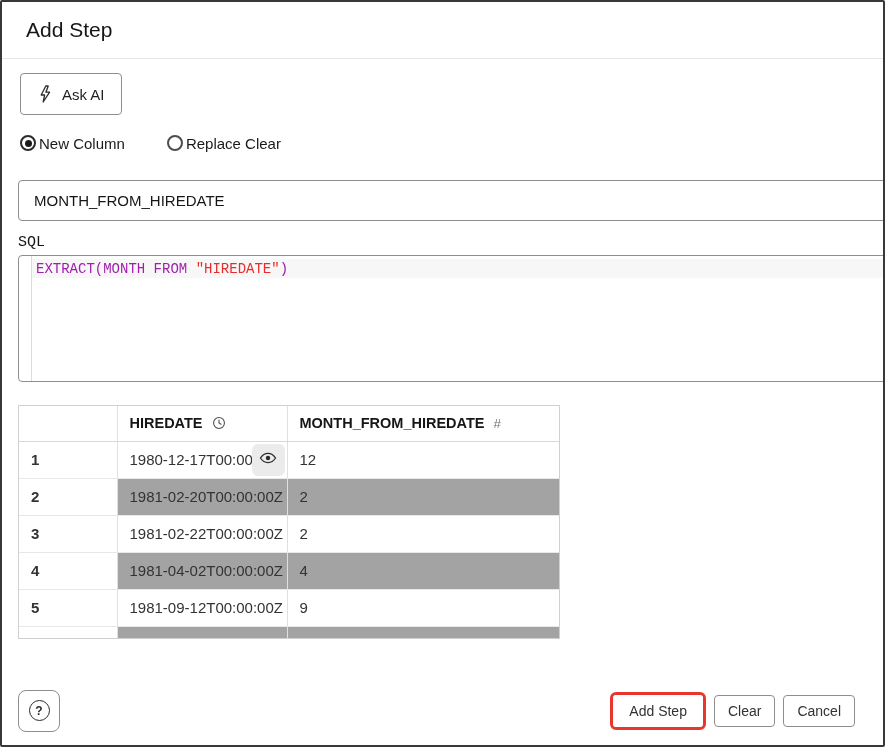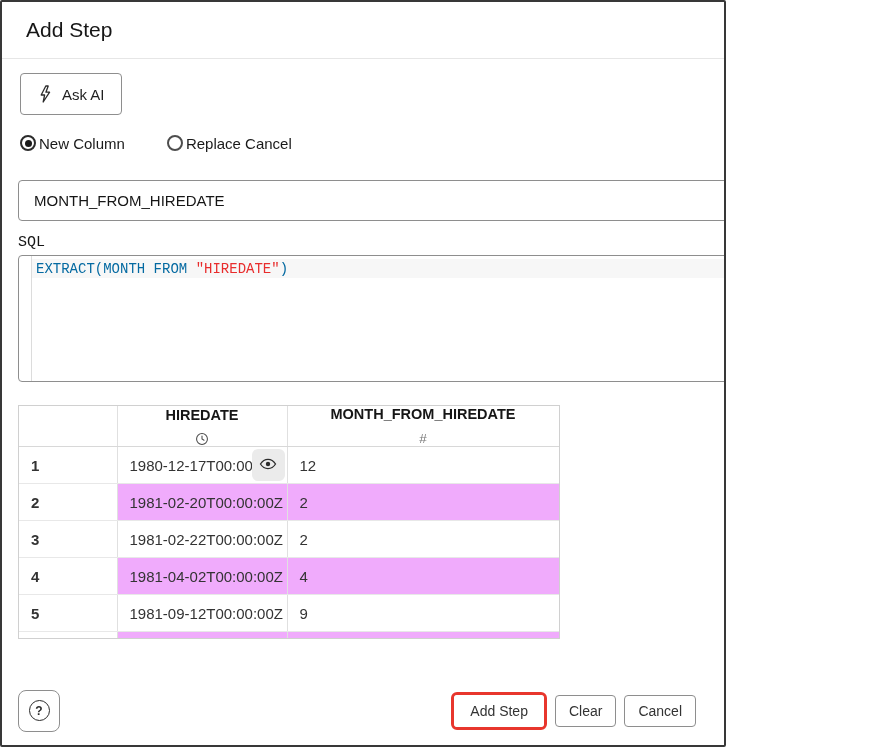--- a/index.html
+++ b/index.html
@@ -3,21 +3,21 @@
 <meta charset="utf-8">
 <style>
   * { box-sizing: border-box; margin: 0; padding: 0; }
   html,body { background:#fff; }
   body {
     font-family: "Liberation Sans", sans-serif;
     color:#1a1a1a;
     width:885px; height:747px;
   }
   .dialog {
-    width:726px; height:747px;
+    width:885px; height:747px;
     border:2px solid #383838;
     border-radius:2px;
     background:#fff;
     overflow:hidden;
     display:flex; flex-direction:column;
   }
   
   .dlg-header {
     height:57px; flex:0 0 57px;
     border-bottom:1px solid #e6e6e6;
@@ -94,21 +94,21 @@
   .sql-gutter {
     position:absolute; left:12px; top:0; bottom:0; width:1px; background:#dcdcdc;
   }
   .sql-code {
     position:relative;
     padding:5px 0 0 17px;
     font-family:"Liberation Mono","DejaVu Sans Mono",monospace;
     font-size:14px; line-height:17px;
     white-space:pre;
   }
-  .tok-keyword { color:#0369a1; }
+  .tok-keyword { color:#a21caf; }
   .tok-string { color:#e82c2c; }
 
   
   .preview-label { margin:23px 0 0 16px; font-size:15px; color:#161616; height:20px; line-height:20px; }
 
   .table-wrap {
     margin:23px 0 0 16px;
     width:542px; height:234px;
     border:1px solid #d0d0d0;
     overflow:hidden;
@@ -121,26 +121,26 @@
   table.grid th, table.grid td {
     border-right:1px solid #e0e0e0;
     border-bottom:1px solid #e8e8e8;
     font-size:15px; color:#333;
     height:37px;
     padding:0 12px;
     text-align:left;
     overflow:hidden; white-space:nowrap;
   }
   table.grid th { height:35px; border-bottom:1px solid #d8d8d8; background:#fff; }
-  table.grid th .hdr-inner { display:flex; align-items:center; gap:9px;flex-direction:column; }
+  table.grid th .hdr-inner { display:flex; align-items:center; gap:9px; }
   table.grid th .hdr-text { font-weight:bold; font-size:14.5px; color:#161616; }
   .type-icon svg { display:block; }
   .hash-icon { color:#777; font-size:13.5px; font-weight:400; }
   td.num { font-weight:600; color:#333; }
-  tr.even td.data { background:#f0abfc; }
+  tr.even td.data { background:#a3a3a3; }
   td.val { text-align:right; padding-right:14px; }
   td.date-cell { position:relative; padding-right:38px; }
   .eye-btn {
     position:absolute; right:2px; top:2px;
     width:33px; height:32px;
     background:#ebebeb; border:none; border-radius:6px;
     display:flex; align-items:center; justify-content:center;
     cursor:pointer;
   }
 
@@ -200,21 +200,21 @@
 
     <div class="radio-row">
       <label class="radio-opt">
         <span class="radio-circle">
             <span class="radio-dot"></span>
           </span>
         <span>New Column</span>
       </label>
       <label class="radio-opt">
         <span class="radio-circle unsel"></span>
-        <span>Replace Cancel</span>
+        <span>Replace Clear</span>
       </label>
     </div>
 
     <input class="name-input" type="text" value="MONTH_FROM_HIREDATE" style="">
 
     <div class="field-label">SQL</div>
 
     <div class="sql-editor">
       <div class="sql-activeline"></div>
       <div class="sql-gutter"></div>

